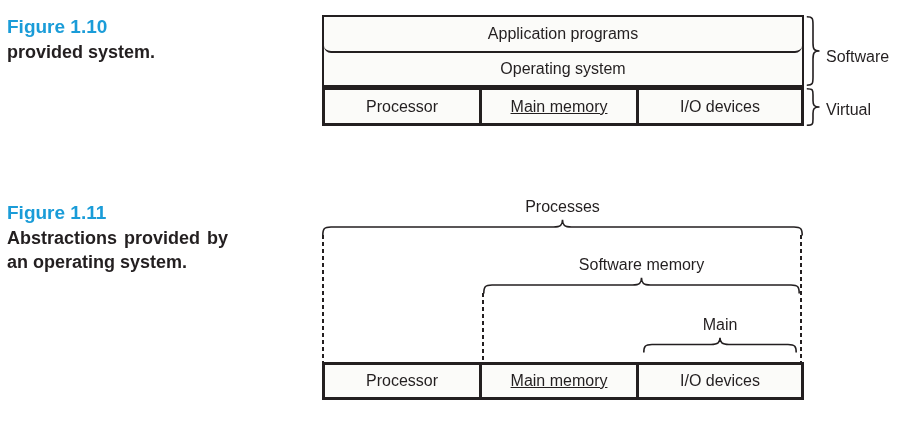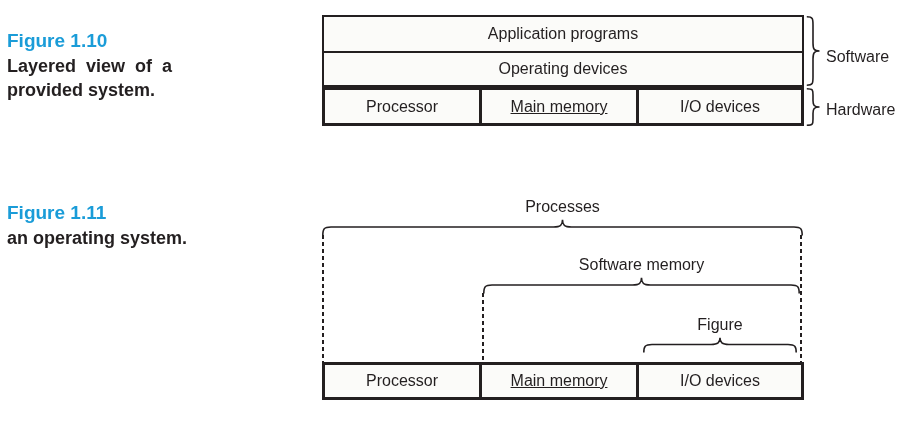--- a/index.html
+++ b/index.html
@@ -40,20 +40,21 @@
   
   .softbox {
     left: 322px; top: 15px; width: 482px; height: 72px;
     background: var(--box_fill);
     border: 2px solid var(--ink);
     display: flex; flex-direction: column;
   }
   .softbox .row {
     display: flex; align-items: center; justify-content: center;
     font-size: 16px;
+    border-radius: 7px;
   }
   .softbox .row-app { flex: 0 0 36px; border-bottom: 2px solid var(--ink); }
   .softbox .row-os  { flex: 1; }
 
   .hwbox {
     width: 482px; left: 322px;
     background: var(--box_fill);
     border: 3px solid var(--ink);
     display: flex;
   }
@@ -83,66 +84,66 @@
       var(--ink) 0px, var(--ink) 4px,
       transparent 4px, transparent 7px
     );
   }
 </style>
 </head>
 <body>
 
 <div id="screen">
 
-  <div class="abs caption" style="top:28px;">
+  <div class="abs caption" style="top:14px;">
     <div class="cap-title">Figure 1.10</div>
-    <div class="cap-line ws-wide">Layered view of a</div>
     <div class="cap-line">provided system.</div>
   </div>
 
   <div class="abs softbox">
     <div class="row row-app">Application programs</div>
-    <div class="row row-os">Operating devices</div>
+    <div class="row row-os">Operating system</div>
   </div>
 
   <div class="abs hwbox hwbox-f10">
     <div class="cell cell-1">Processor</div>
     <div class="cell cell-2">Main memory</div>
     <div class="cell cell-3">I/O devices</div>
   </div>
 
   <svg class="abs brace" style="left:806px; top:16px;" width="15" height="70" viewBox="0 0 15 70">
     <path d="M0.8,0.8 C7,0.8 7,3 7,9 L7,27 C7,33 8,35 13.5,35 C8,35 7,37 7,43 L7,61 C7,67 7,69.2 0.8,69.2"></path>
   </svg>
   <div class="abs side-label" style="top:48px;">Software</div>
 
   <svg class="abs brace" style="left:806px; top:88px;" width="15" height="38" viewBox="0 0 15 38">
     <path d="M0.8,0.8 C7,0.8 7,2 7,7 L7,12.5 C7,17 8,19 13.5,19 C8,19 7,21 7,25.5 L7,31 C7,36 7,37.2 0.8,37.2"></path>
   </svg>
-  <div class="abs side-label" style="top:101px;">Hardware</div>
+  <div class="abs side-label" style="top:101px;">Virtual</div>
 
   <div class="abs caption" style="top:200px;">
     <div class="cap-title">Figure 1.11</div>
+    <div class="cap-line ws-slight">Abstractions provided by</div>
     <div class="cap-line">an operating system.</div>
   </div>
 
   <div class="abs top-label" style="left:322px; top:198px; width:481px;">Processes</div>
   <svg class="abs brace" style="left:322px; top:219px;" width="481" height="17" viewBox="0 0 481 17">
     <path d="M0.8,16.5 C0.8,10 2,8 9,8 L231.5,8 C238.5,8 240.5,6 240.5,0.8 C240.5,6 242.5,8 249.5,8 L472,8 C479,8 480.2,10 480.2,16.5"></path>
   </svg>
   <div class="abs dash-v" style="left:322px; top:235px; height:127px;"></div>
   <div class="abs dash-v" style="left:800px; top:235px; height:127px;"></div>
 
   <div class="abs top-label" style="left:483px; top:256px; width:317px;">Software memory</div>
   <svg class="abs brace" style="left:483px; top:277px;" width="317" height="17" viewBox="0 0 317 17">
     <path d="M0.8,16.5 C0.8,10 2,8 9,8 L149.5,8 C156.5,8 158.5,6 158.5,0.8 C158.5,6 160.5,8 167.5,8 L308,8 C315,8 316.2,10 316.2,16.5"></path>
   </svg>
   <div class="abs dash-v" style="left:482px; top:293px; height:69px;"></div>
 
-  <div class="abs top-label" style="left:643px; top:316px; width:154px;">Figure</div>
+  <div class="abs top-label" style="left:643px; top:316px; width:154px;">Main</div>
   <svg class="abs brace" style="left:643px; top:337px;" width="154" height="16" viewBox="0 0 154 16">
     <path d="M0.8,15.5 C0.8,9.5 2,7.5 9,7.5 L68,7.5 C75,7.5 77,5.5 77,0.8 C77,5.5 79,7.5 86,7.5 L145,7.5 C152,7.5 153.2,9.5 153.2,15.5"></path>
   </svg>
 
   <div class="abs hwbox hwbox-f11">
     <div class="cell cell-1">Processor</div>
     <div class="cell cell-2">Main memory</div>
     <div class="cell cell-3">I/O devices</div>
   </div>
 

